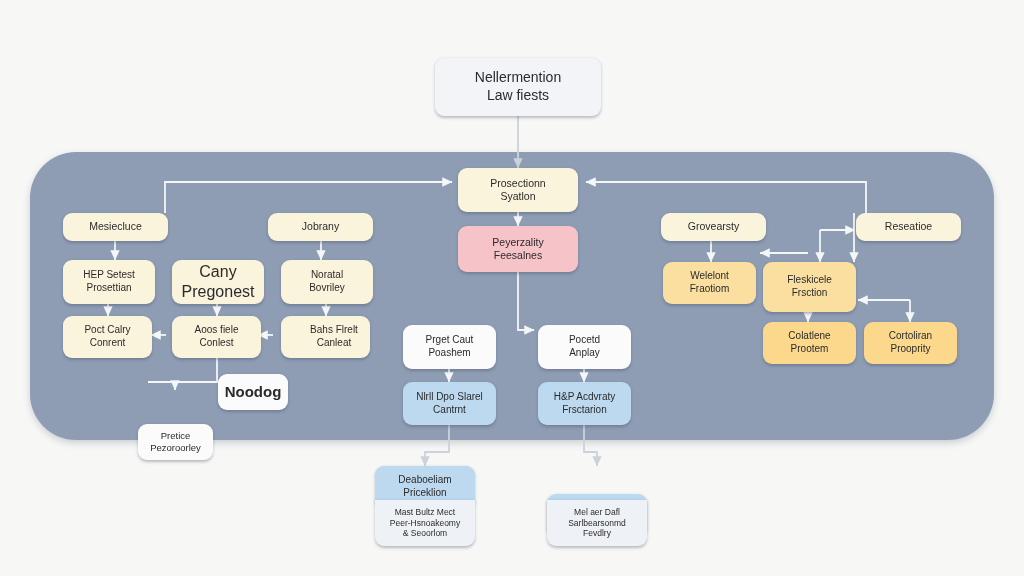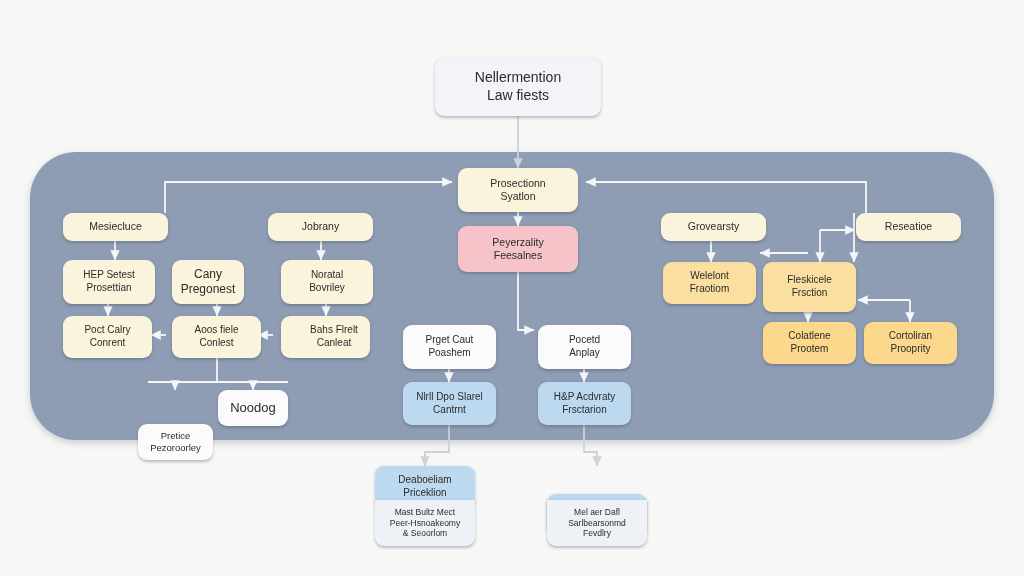--- a/index.html
+++ b/index.html
@@ -152,21 +152,21 @@
 
   <div class="node c-cream" style="left:268px; top:213px; width:105px; height:28px; font-size:10.5px;">
     <span class="l1">Jobrany</span>
   </div>
 
   <div class="node c-cream" style="left:63px; top:260px; width:92px; height:44px; font-size:10px;">
     <span class="l1">HEP Setest</span>
     <span class="l2">Prosettian</span>
   </div>
 
-  <div class="node c-cream" style="left:172px; top:260px; width:72px; height:44px; font-size:12px;">
+  <div class="node c-cream" style="left:172px; top:260px; width:92px; height:44px; font-size:16px;">
     <span class="l1">Cany</span>
     <span class="l2">Pregonest</span>
   </div>
 
   <div class="node c-cream" style="left:281px; top:260px; width:92px; height:44px; font-size:10px;">
     <span class="l1">Noratal</span>
     <span class="l2">Bovriley</span>
   </div>
 
   <div class="node c-cream" style="left:63px; top:316px; width:89px; height:42px; font-size:10px;">
@@ -182,21 +182,21 @@
   <div class="node c-cream" style="left:281px; top:316px; width:89px; height:42px; font-size:10px;padding-left:22px;">
     <span class="l1">Bahs Flrelt</span>
     <span class="l2">Canleat</span>
   </div>
 
   <div class="node c-white2" style="left:138px; top:390px; width:75px; height:36px; font-size:9.5px;margin-top:34px;">
     <span class="l1">Pretice</span>
     <span class="l2">Pezoroorley</span>
   </div>
 
-  <div class="node c-white2" style="left:218px; top:390px; width:70px; height:36px; font-size:13px;">
+  <div class="node c-white2" style="left:218px; top:374px; width:70px; height:36px; font-size:15px;font-weight:bold;">
     <span class="l1">Noodog</span>
   </div>
 
   <div class="node c-white2" style="left:403px; top:325px; width:93px; height:44px; font-size:10px;">
     <span class="l1">Prget Caut</span>
     <span class="l2">Poashem</span>
   </div>
 
   <div class="node c-white2" style="left:538px; top:325px; width:93px; height:44px; font-size:10px;">
     <span class="l1">Pocetd</span>

